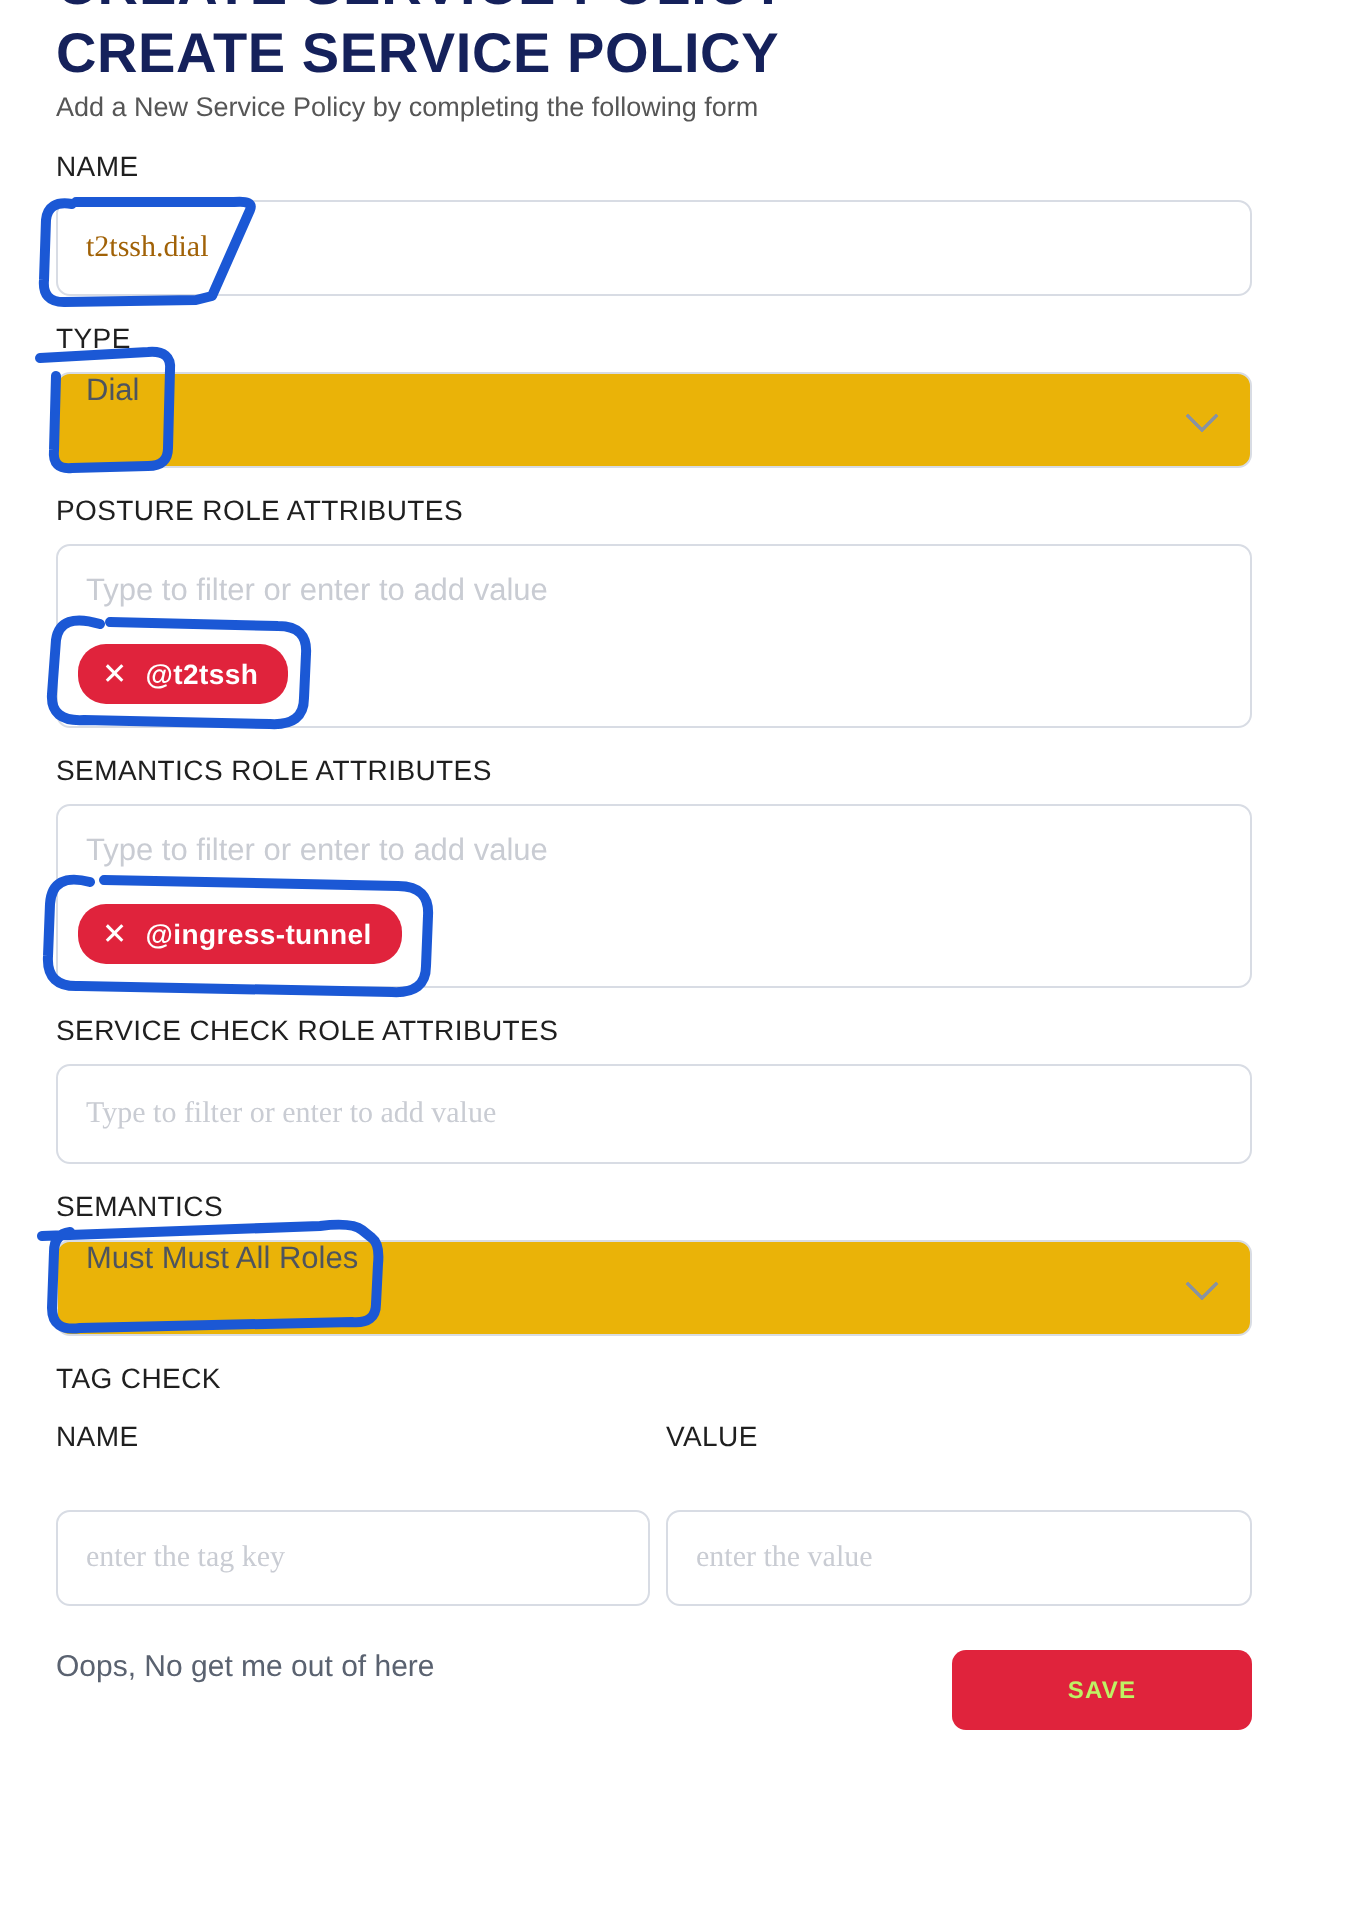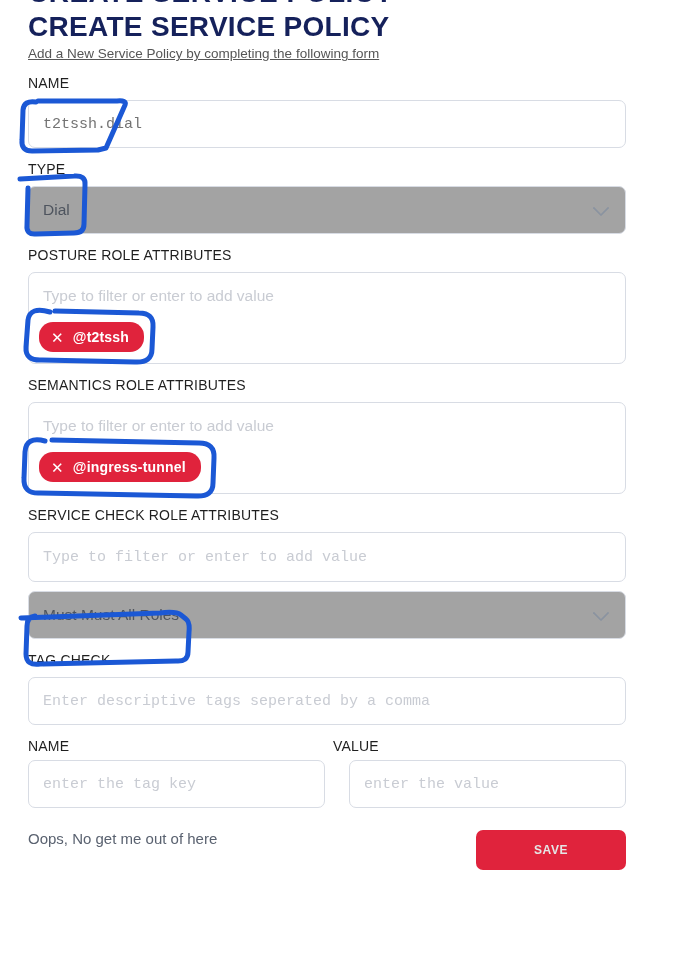--- a/index.html
+++ b/index.html
@@ -5,55 +5,55 @@
   html,body{margin:0;padding:0;background:#ffffff;}
   body{width:676px;height:954px;font-family:"Liberation Sans",sans-serif;position:relative;overflow:hidden;}
   .page{position:relative;width:676px;height:704px;background:#fff;}
   .content{padding:0 50px 0 28px;box-sizing:border-box;}
 
   
   .top-fragment{height:7px;overflow:hidden;position:relative;}
   .top-fragment .frag-text{position:absolute;top:-23px;left:0;font-weight:800;font-size:28px;letter-spacing:.5px;color:#15215b;white-space:nowrap;}
 
   h1.title{margin:6px 0 0;font-size:28px;line-height:28px;font-weight:800;color:#15215b;letter-spacing:.3px;}
-  .subtitle{margin-top:5px;font-size:13.5px;line-height:16px;color:#565656;text-decoration:underline;}
+  .subtitle{margin-top:5px;font-size:13.5px;line-height:16px;color:#565656;}
 
   .field-label{margin-top:14px;font-size:14px;line-height:15px;color:#1f1f1f;letter-spacing:.2px;}
 
   .text-input{display:block;margin-top:9px;width:100%;height:48px;border:1px solid #d8dce4;border-radius:7px;
-    font-size:15px;color:#737373;padding:0 14px;box-sizing:border-box;background:#fff;outline:none;
-    font-family:Liberation Mono, monospace;}
+    font-size:15px;color:#a16207;padding:0 14px;box-sizing:border-box;background:#fff;outline:none;
+    font-family:Liberation Serif, serif;}
   .text-input.tall{height:50px;}
   input::placeholder{color:#c9ccd3;opacity:1;}
 
   .select{position:relative;margin-top:9px;height:48px;border:1px solid #d8dce4;border-radius:7px;
-    display:flex;align-items:center;padding:0 14px;font-size:15.5px;color:#4e545e;box-sizing:border-box;
-    background:#a3a3a3;cursor:pointer;}
+    display:flex;align-items:flex-start;padding:0 14px;font-size:15.5px;color:#4e545e;box-sizing:border-box;
+    background:#eab308;cursor:pointer;}
   .chevron{position:absolute;right:18px;top:15px;width:10px;height:10px;border-right:2px solid #8a93a0;
     border-bottom:2px solid #8a93a0;transform:rotate(45deg);border-radius:1px;}
 
   .tag-box{margin-top:9px;height:92px;border:1px solid #d8dce4;border-radius:7px;padding:13px 14px 0;
     box-sizing:border-box;background:#fff;cursor:text;}
   .tag-box .ph{font-size:15.5px;line-height:20px;color:#c9ccd3;}
   .tag-row{margin-top:16px;margin-left:-4px;}
   .tag-pill{display:inline-flex;align-items:center;gap:9px;background:#e0233c;color:#fff;height:30px;
     border-radius:14px;padding:0 15px 0 12px;font-size:14px;font-weight:700;letter-spacing:.2px;}
   .tag-pill .x{font-weight:400;font-size:15px;line-height:15px;cursor:pointer;}
 
   .kv-labels{display:flex;margin-top:14px;}
   .kv-labels .l1{width:305px;}
   .kv-labels .field-label{margin-top:0;}
-  .kv-row{display:flex;gap:24px;margin-top:6px;}
+  .kv-row{display:flex;gap:8px;margin-top:29px;}
   .kv-row .text-input{margin-top:0;}
   .kv-row .k{width:297px;flex:none;}
   .kv-row .v{flex:1;}
 
   .footer{margin-top:22px;display:flex;justify-content:space-between;}
   .cancel-link{font-size:15px;color:#5a6270;cursor:pointer;}
-  .save-btn{width:150px;height:40px;background:#e0233c;border:none;border-radius:7px;color:#e5e5e5;
+  .save-btn{width:150px;height:40px;background:#e0233c;border:none;border-radius:7px;color:#bef264;
     font-weight:700;font-size:12px;letter-spacing:.6px;cursor:pointer;font-family:"Liberation Sans",sans-serif;}
 
   .annotations{position:absolute;left:0;top:0;width:676px;height:954px;pointer-events:none;z-index:10;}
   .annotations path{fill:none;stroke:#1b58d5;stroke-width:5;stroke-linecap:round;stroke-linejoin:round;}
 </style>
 </head>
 <body>
 
 <div class="page">
   <div class="content">
@@ -92,27 +92,27 @@
         <span class="tag-pill">
           <span class="x">✕</span>
           <span>@ingress-tunnel</span>
         </span>
       </div>
     </div>
 
     <div class="field-label">SERVICE CHECK ROLE ATTRIBUTES</div>
     <input class="text-input tall" type="text" placeholder="Type to filter or enter to add value" style="">
 
+    <div class="field-label">SEMANTICS</div>
     <div class="select">
       <span>Must Must All Roles</span>
       <span class="chevron"></span>
     </div>
 
     <div class="field-label">TAG CHECK</div>
-    <input class="text-input" type="text" placeholder="Enter descriptive tags seperated by a comma" style="">
 
     <div class="kv-labels">
       <div class="field-label l1">NAME</div>
       <div class="field-label">VALUE</div>
     </div>
     <div class="kv-row">
       <input class="text-input k" type="text" placeholder="enter the tag key" style="">
       <input class="text-input v" type="text" placeholder="enter the value" style="">
     </div>
 

